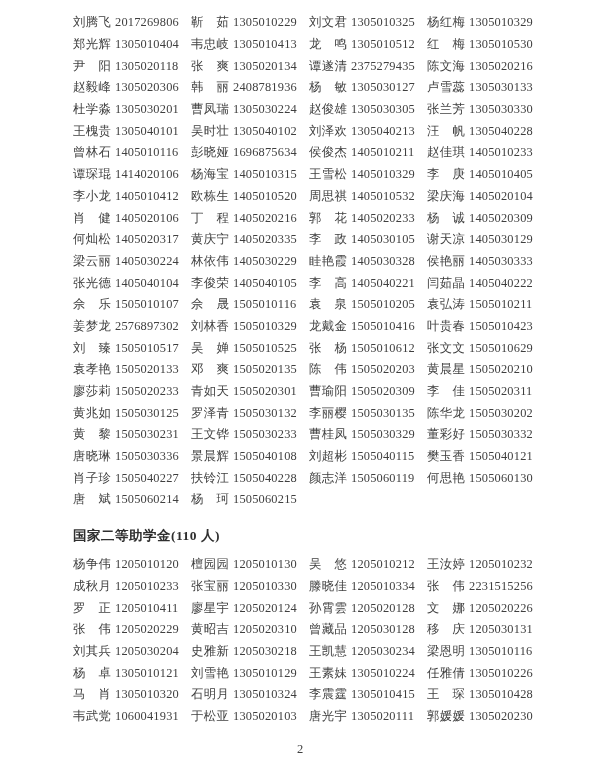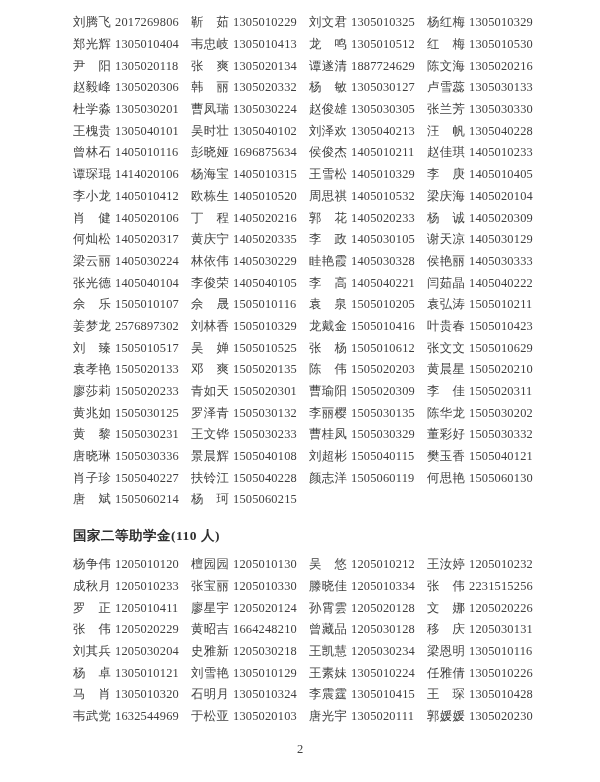--- a/index.html
+++ b/index.html
@@ -118,21 +118,21 @@
           <span>爽</span>
         </span>
         <span class="eid">1305020134</span>
       </div>
       <div class="entry">
         <span class="ename">
           <span>谭</span>
           <span>遂</span>
           <span>清</span>
         </span>
-        <span class="eid">1887724629</span>
+        <span class="eid">2375279435</span>
       </div>
       <div class="entry">
         <span class="ename">
           <span>陈</span>
           <span>文</span>
           <span>海</span>
         </span>
         <span class="eid">1305020216</span>
       </div>
       <div class="entry">
@@ -141,21 +141,21 @@
           <span>毅</span>
           <span>峰</span>
         </span>
         <span class="eid">1305020306</span>
       </div>
       <div class="entry">
         <span class="ename">
           <span>韩</span>
           <span>丽</span>
         </span>
-        <span class="eid">1305020332</span>
+        <span class="eid">2408781936</span>
       </div>
       <div class="entry">
         <span class="ename">
           <span>杨</span>
           <span>敏</span>
         </span>
         <span class="eid">1305030127</span>
       </div>
       <div class="entry">
         <span class="ename">
@@ -840,21 +840,21 @@
           <span>伟</span>
         </span>
         <span class="eid">1205020229</span>
       </div>
       <div class="entry">
         <span class="ename">
           <span>黄</span>
           <span>昭</span>
           <span>吉</span>
         </span>
-        <span class="eid">1664248210</span>
+        <span class="eid">1205020310</span>
       </div>
       <div class="entry">
         <span class="ename">
           <span>曾</span>
           <span>藏</span>
           <span>品</span>
         </span>
         <span class="eid">1205030128</span>
       </div>
       <div class="entry">
@@ -956,21 +956,21 @@
           <span>琛</span>
         </span>
         <span class="eid">1305010428</span>
       </div>
       <div class="entry">
         <span class="ename">
           <span>韦</span>
           <span>武</span>
           <span>党</span>
         </span>
-        <span class="eid">1632544969</span>
+        <span class="eid">1060041931</span>
       </div>
       <div class="entry">
         <span class="ename">
           <span>于</span>
           <span>松</span>
           <span>亚</span>
         </span>
         <span class="eid">1305020103</span>
       </div>
       <div class="entry">

